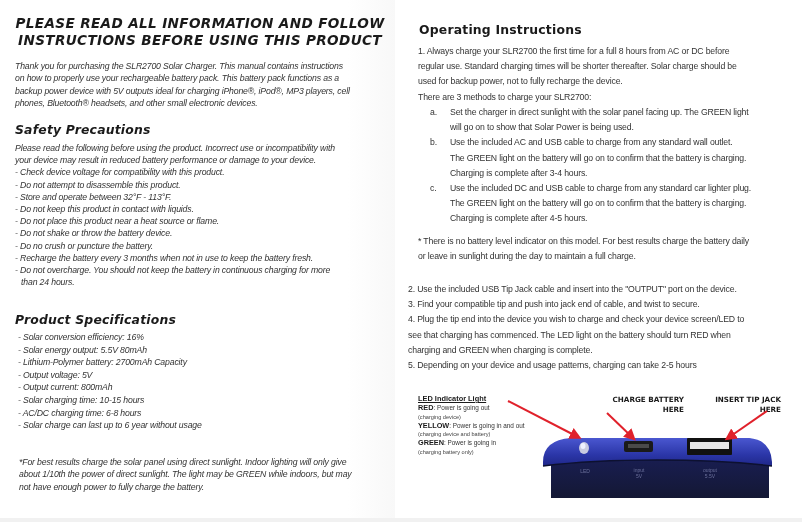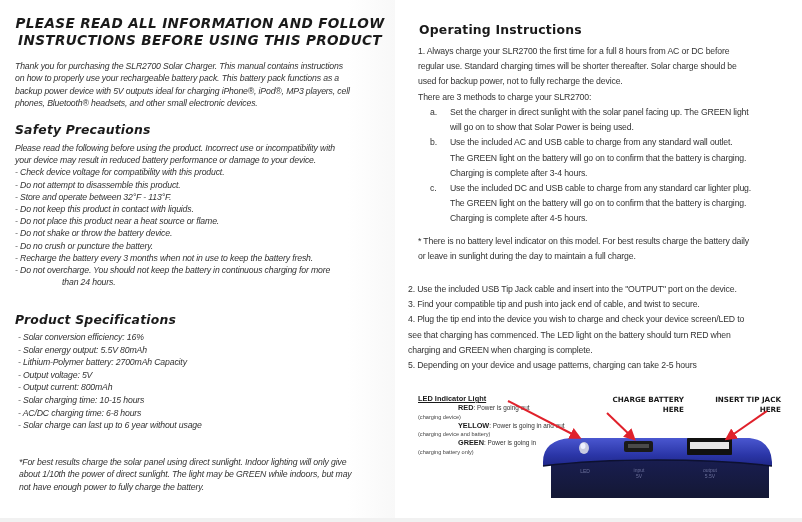--- a/index.html
+++ b/index.html
@@ -33,21 +33,21 @@
 
   .ops-p { position: absolute; font-size: 8.7px; line-height: 15.2px; color: #333; letter-spacing: -0.15px; }
   .ops-p .ln { display: block; white-space: nowrap; }
   .ops-sub { position: absolute; font-size: 8.7px; line-height: 15.2px; color: #333; letter-spacing: -0.15px; }
   .ops-sub .item { position: relative; padding-left: 20px; }
   .ops-sub .marker { position: absolute; left: 0; top: 0; }
   .ops-sub .ln { display: block; white-space: nowrap; }
 
   .led-legend { position: absolute; left: 418px; top: 394px; width: 120px; font-size: 6.4px; line-height: 8.8px; color: #333; }
   .led-legend .hd { font-weight: 700; font-size: 7.4px; text-decoration: underline; color: #1a1a1a; display: block; line-height: 10px; }
-  .led-legend .c { font-weight: 700; font-size: 7.3px; color: #1a1a1a; margin-left: 40px; }
+  .led-legend .c { font-weight: 700; font-size: 7.3px; color: #1a1a1a; }
   .led-legend .ln { display: block; white-space: nowrap; }
   .led-legend .sm { font-size: 5.6px; color: #444; }
 
   .callout { position: absolute; font-family: "DejaVu Sans", sans-serif; font-weight: 700; font-size: 7.2px; line-height: 10px; color: #1a1a1a; text-align: right; white-space: nowrap; }
 
   .device { position: absolute; left: 541px; top: 434px; width: 232px; height: 64px; }
   .arrows { position: absolute; left: 0; top: 0; width: 802px; height: 522px; pointer-events: none; }
 </style>
 </head>
 <body>
@@ -74,21 +74,21 @@
       <span class="ln">your device may result in reduced battery performance or damage to your device.</span>
       <span class="ln">- Check device voltage for compatibility with this product.</span>
       <span class="ln">- Do not attempt to disassemble this product.</span>
       <span class="ln">- Store and operate between 32°F - 113°F.</span>
       <span class="ln">- Do not keep this product in contact with liquids.</span>
       <span class="ln">- Do not place this product near a heat source or flame.</span>
       <span class="ln">- Do not shake or throw the battery device.</span>
       <span class="ln">- Do no crush or puncture the battery.</span>
       <span class="ln">- Recharge the battery every 3 months when not in use to keep the battery fresh.</span>
       <span class="ln">- Do not overcharge. You should not keep the battery in continuous charging for more</span>
-      <span class="ln" style="padding-left:6px;margin-left:41px;">  than 24 hours.</span>
+      <span class="ln" style="padding-left:6px;">  than 24 hours.</span>
     </div>
 
     <div class="section-h" style="left:15px; top:312px;">Product Specifications</div>
 
     <div class="list" style="left:18px; top:331px; line-height:12.6px;">
       <span class="ln">- Solar conversion efficiency: 16%</span>
       <span class="ln">- Solar energy output: 5.5V 80mAh</span>
       <span class="ln">- Lithium-Polymer battery: 2700mAh Capacity</span>
       <span class="ln">- Output voltage: 5V</span>
       <span class="ln">- Output current: 800mAh</span>

